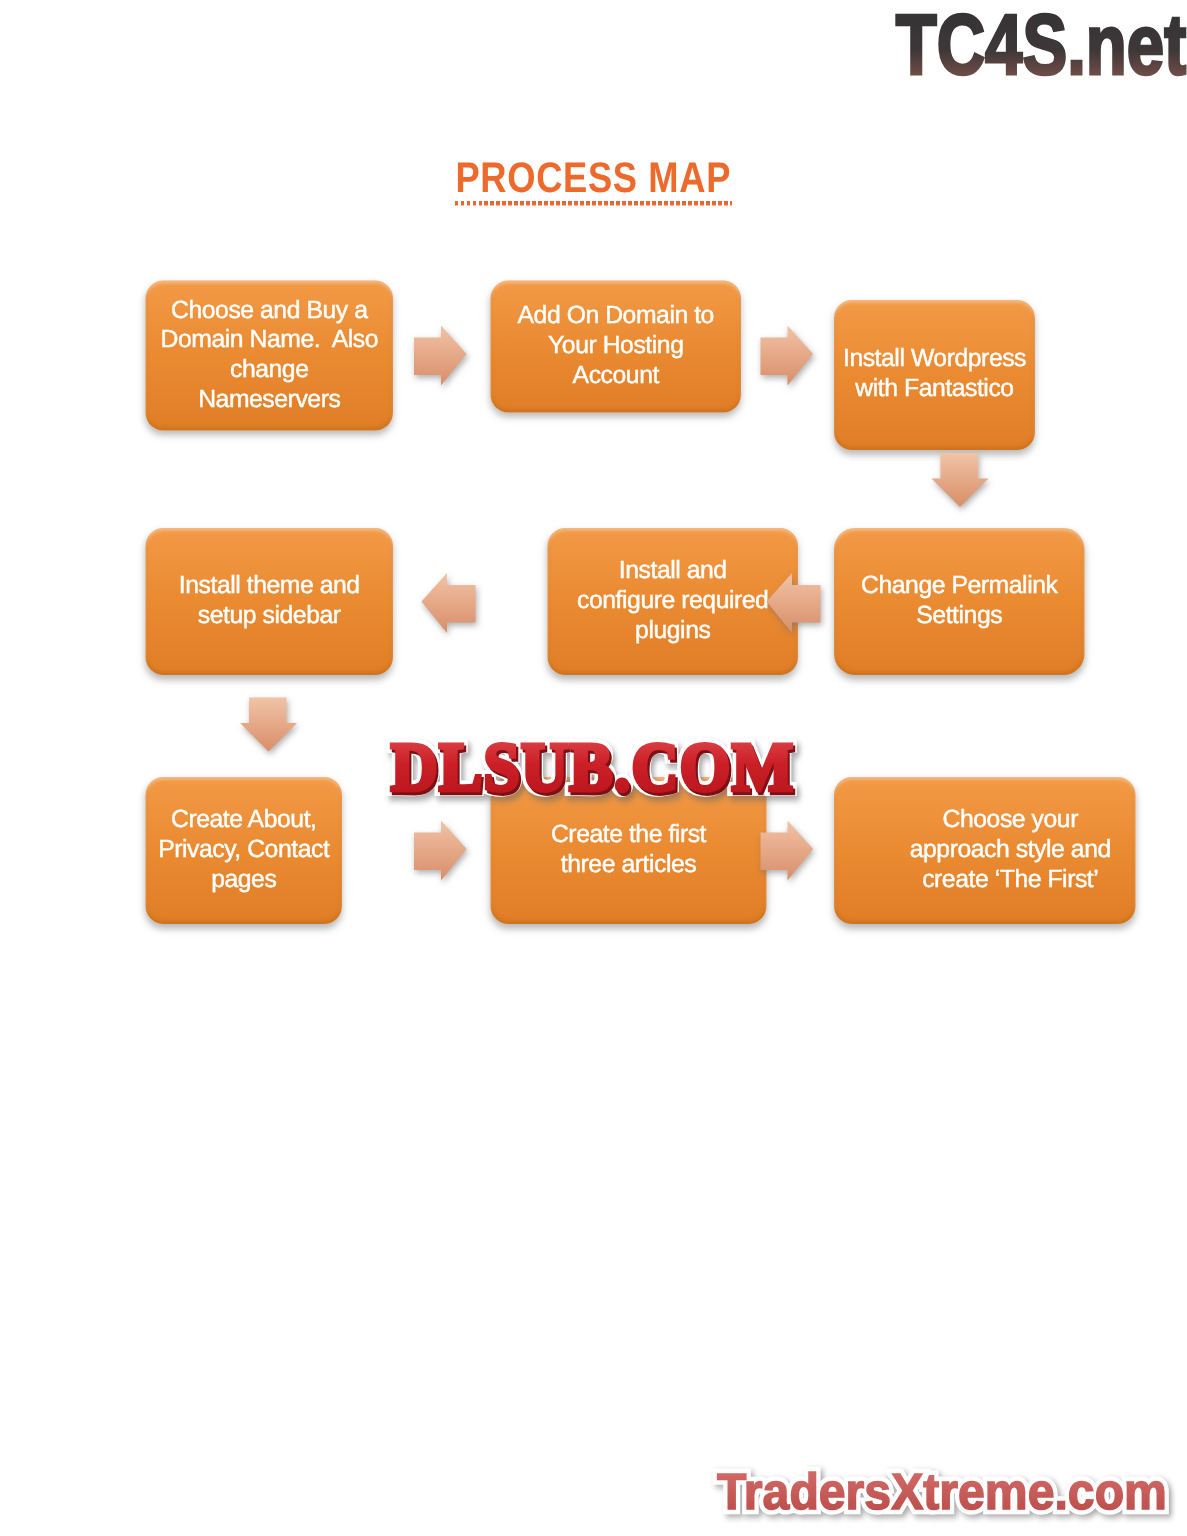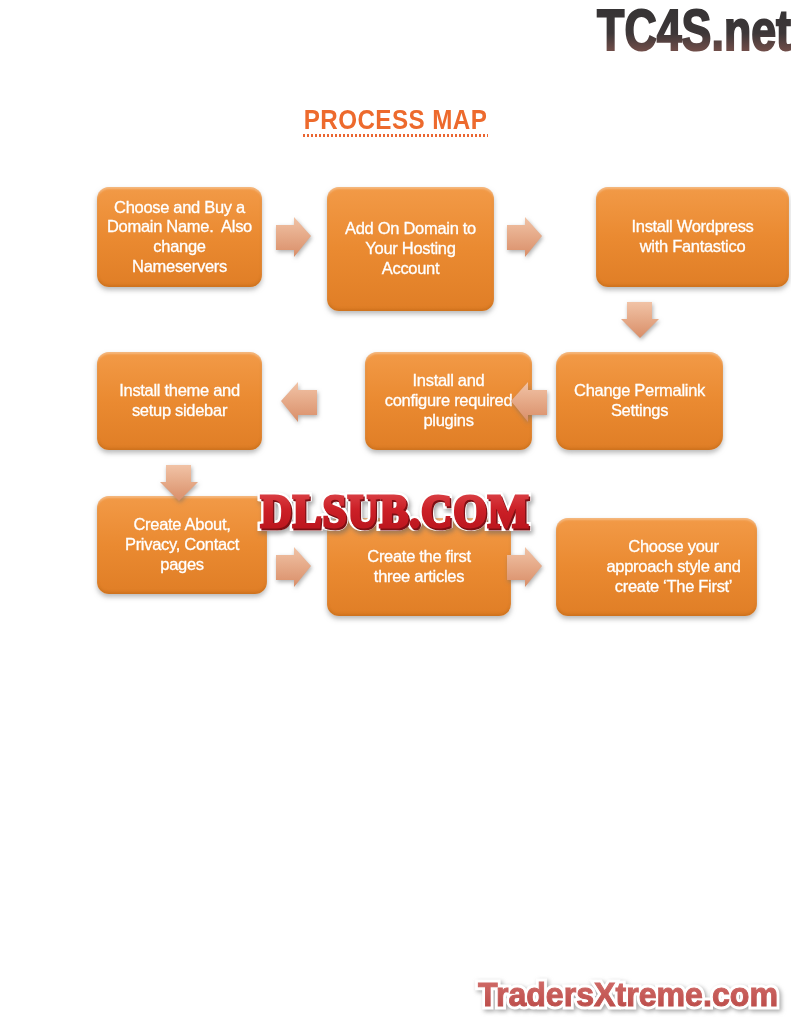--- a/index.html
+++ b/index.html
@@ -30,38 +30,38 @@
   </defs>
   <text x="238" y="49.5" text-anchor="end" font-family="Liberation Sans" font-weight="bold" font-size="57" fill="url(#tcg)" stroke="url(#tcg)" stroke-width="2" transform="translate(238 0) scale(0.785 1) translate(-238 0)">TC4S.net</text>
 </svg>
 
 <div id="title">PROCESS MAP</div>
 <div id="titleline"></div>
 
 <div class="box" style="left:97px;top:187px;width:165px;height:100px;">
   <div>Choose and Buy a<br>Domain Name.&nbsp; Also<br>change<br>Nameservers</div>
 </div>
-<div class="box" style="left:327px;top:187px;width:167px;height:124px;">
+<div class="box" style="left:327px;top:187px;width:167px;height:88px;">
   <div>Add On Domain to<br>Your Hosting<br>Account</div>
 </div>
-<div class="box" style="left:556px;top:187px;width:193px;height:100px;margin-left:40px;">
+<div class="box" style="left:556px;top:200px;width:134px;height:100px;">
   <div>Install Wordpress<br>with Fantastico</div>
 </div>
 
 <div class="box" style="left:97px;top:352px;width:165px;height:98px;">
   <div>Install theme and<br>setup sidebar</div>
 </div>
 <div class="box" style="left:327px;top:352px;width:167px;height:98px;margin-left:38px;">
   <div>Install and<br>configure required<br>plugins</div>
 </div>
 <div class="box" style="left:556px;top:352px;width:167px;height:98px;border-radius:14px;">
   <div>Change Permalink<br>Settings</div>
 </div>
 
-<div class="box" style="left:97px;top:496px;width:170px;height:98px;">
+<div class="box" style="left:97px;top:518px;width:131px;height:98px;">
   <div>Create About,<br>Privacy, Contact<br>pages</div>
 </div>
 <div class="box" style="left:327px;top:518px;width:184px;height:98px;">
   <div>Create the first<br>three articles</div>
 </div>
 <div class="box" style="left:556px;top:518px;width:167px;height:98px;padding-left:34px;">
   <div>Choose your<br>approach style and<br>create ‘The First’</div>
 </div>
 
 <svg class="arr" style="left:270px;top:212px;" width="50" height="52" viewBox="0 0 50 52">

